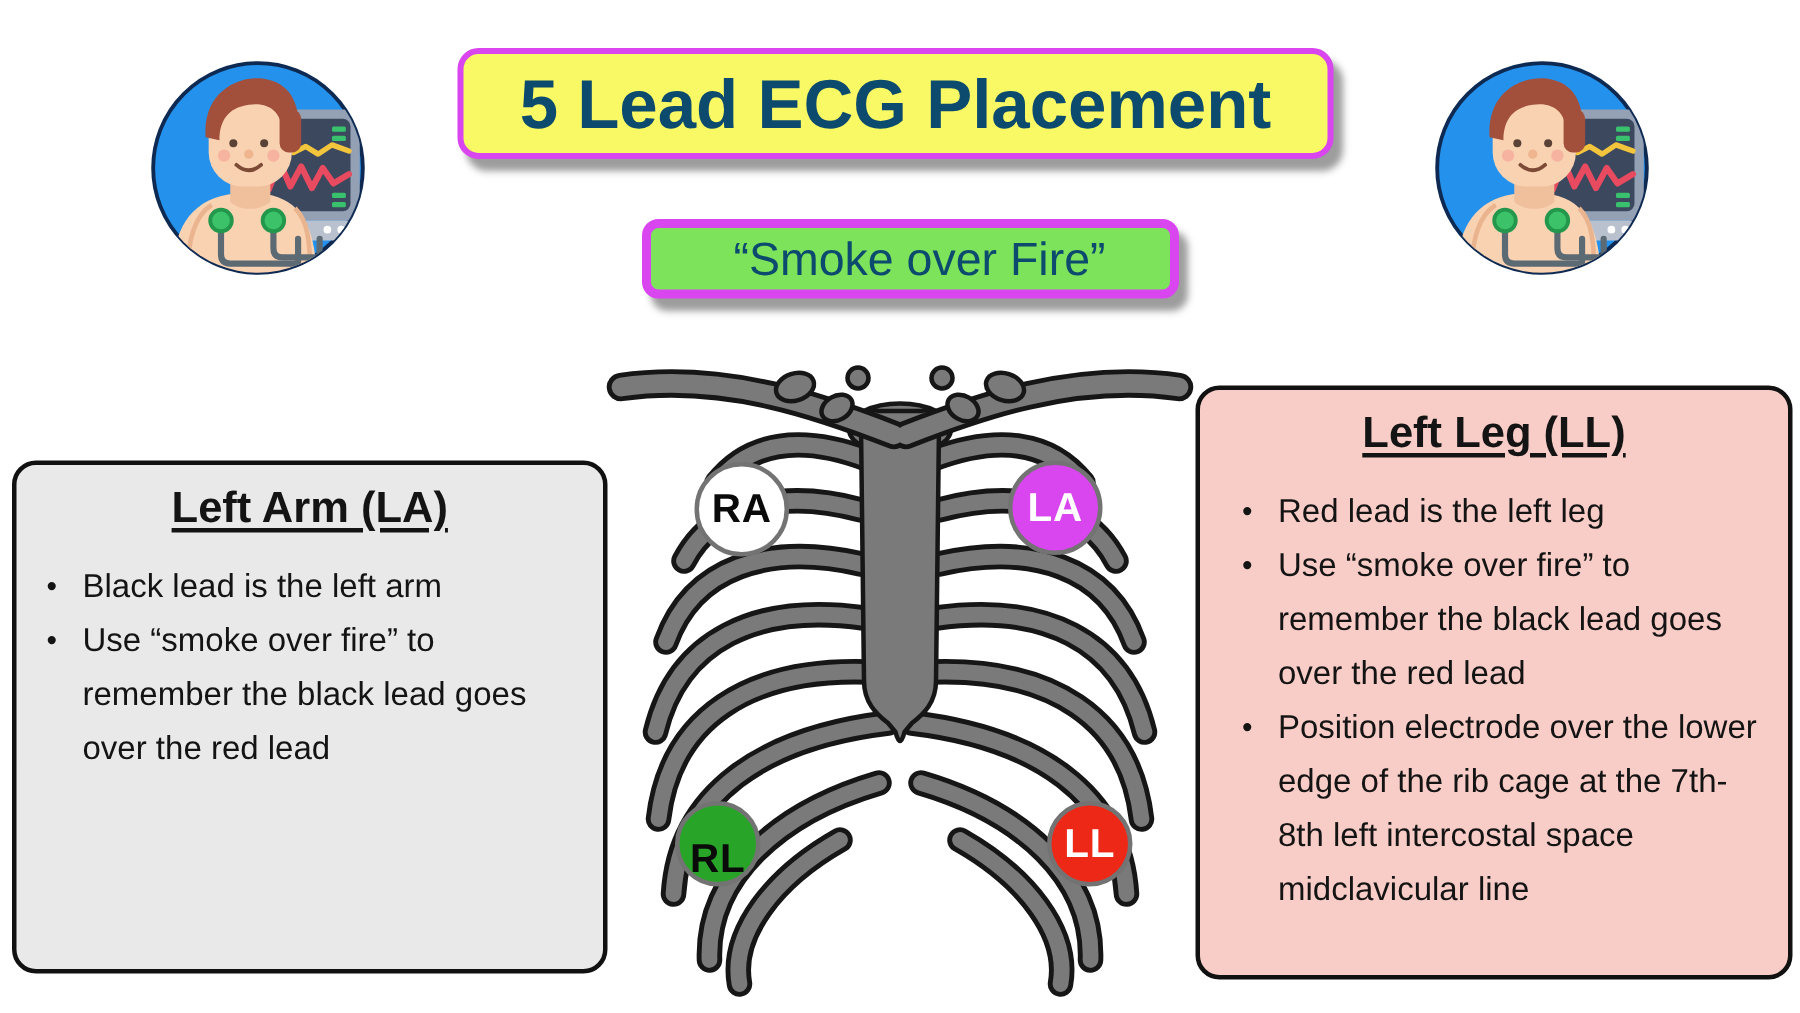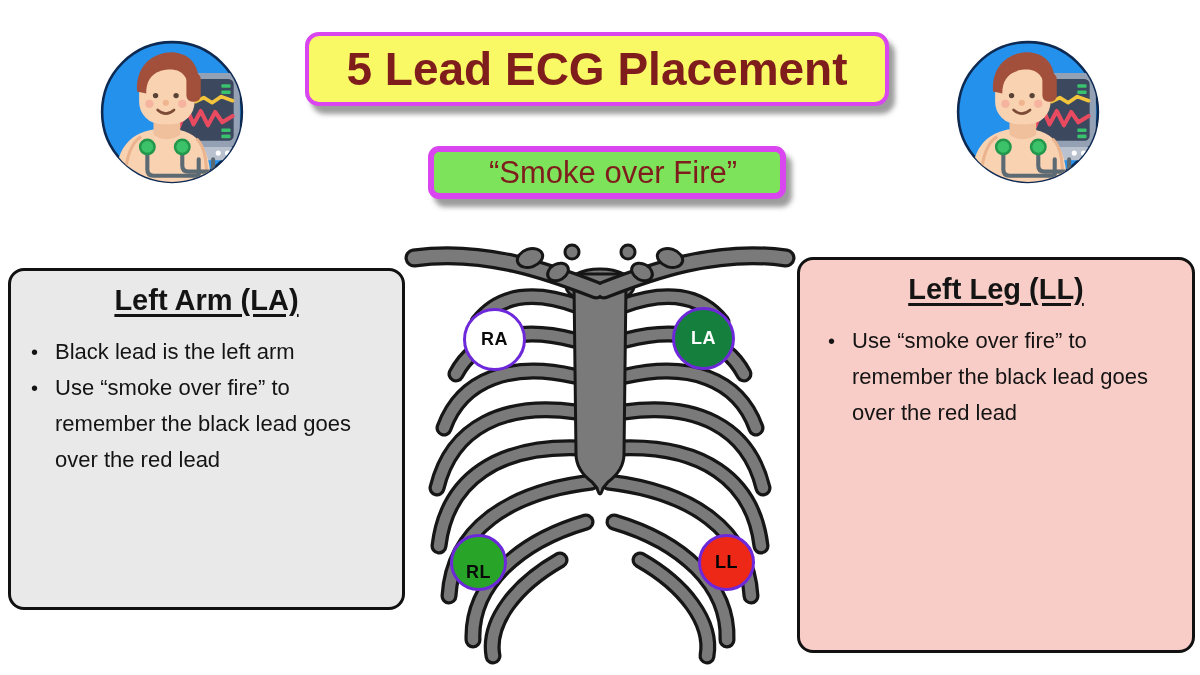--- a/index.html
+++ b/index.html
@@ -5,21 +5,21 @@
   html,body { margin:0; padding:0; background:#ffffff; }
   .stage {
     position:relative; width:1200px; height:675px; background:#ffffff;
     font-family:"Liberation Sans", sans-serif; overflow:hidden;
   }
   
   .banner {
     position:absolute; display:flex; align-items:center; justify-content:center;
     border:6px solid #d946ef; box-sizing:border-box;
     box-shadow:6px 8px 5px rgba(60,60,60,0.5);
-    color:#7f1d1d;
+    color:#0c4a6e;
   }
   .title-banner {
     left:305px; top:32px; width:584px; height:74px;
     border-radius:14px; border-width:4px;
     font-size:46px; font-weight:bold; letter-spacing:0;
   }
   .subtitle-banner {
     left:428px; top:146px; width:358px; height:53px;
     border-radius:11px; font-size:31px; font-weight:500;
   }
@@ -51,23 +51,23 @@
   .ribcage { position:absolute; left:400px; top:228px; width:400px; height:450px; }
   .ribs-out use  { stroke:#161616; stroke-width:17;   fill:none; stroke-linecap:round; }
   .ribs-in  use  { stroke:var(--rib-color,#7a7a7a); stroke-width:10.5; fill:none; stroke-linecap:round; }
   .clav-out use  { stroke:#161616; stroke-width:19;   fill:none; stroke-linecap:round; }
   .clav-in  use  { stroke:var(--rib-color,#7a7a7a); stroke-width:12.5; fill:none; stroke-linecap:round; }
   .sternum, .manubrium, .knob {
     fill:var(--rib-color,#7a7a7a); stroke:#161616; stroke-width:3; stroke-linejoin:round;
   }
   
   .electrode {
-    position:absolute; border-radius:50%; border:3px solid #6d28d9; box-sizing:border-box;
+    position:absolute; border-radius:50%; border:3px solid #737373; box-sizing:border-box;
     display:flex; align-items:center; justify-content:center;
-    font-size:18px; font-weight:bold; letter-spacing:0.5px;
+    font-size:27px; font-weight:bold; letter-spacing:0.5px;
   }
   .el-ra { left:463px; top:308px; width:63px; height:63px; }
   .el-la { left:672px; top:307px; width:63px; height:63px; }
   .el-rl { left:450px; top:534px; width:57px; height:57px; }
   .el-ll { left:698px; top:534px; width:57px; height:57px; }
 </style>
 </head>
 <body>
 
 <div class="stage">
@@ -162,32 +162,34 @@
         <circle cx="50" cy="64" r="4" fill="#f5ab9b" opacity="0.8"></circle>
           <circle cx="82" cy="64" r="4" fill="#f5ab9b" opacity="0.8"></circle>
         <path d="M48 110 V128 Q48 134 54 134 H98 V118" fill="none" stroke="#5c6a74" stroke-width="4" stroke-linecap="round"></path>
         <path d="M82 110 V124 Q82 130 88 130 H112 V118" fill="none" stroke="#5c6a74" stroke-width="4" stroke-linecap="round"></path>
         <circle cx="48" cy="106" r="7" fill="#3cc268" stroke="#23984c" stroke-width="2.5"></circle>
         <circle cx="82" cy="106" r="7" fill="#3cc268" stroke="#23984c" stroke-width="2.5"></circle>
       </g>
     </svg>
   </div>
 
-  <div class="info-box left-box" style="background: rgb(233, 233, 233);">
+  <div class="info-box left-box" style="background: rgb(233, 233, 233); margin-top: 39px;">
     <div class="box-title">Left Arm (LA)</div>
     <ul>
       <li>Black lead is the left arm</li>
       <li>Use “smoke over fire” to remember the black lead goes over the red lead</li>
     </ul>
   </div>
 
   <div class="info-box right-box" style="background: rgb(249, 205, 199);">
     <div class="box-title">Left Leg (LL)</div>
     <ul>
+      <li>Red lead is the left leg</li>
       <li>Use “smoke over fire” to remember the black lead goes over the red lead</li>
+      <li>Position electrode over the lower edge of the rib cage at the 7th-8th left intercostal space midclavicular line</li>
     </ul>
   </div>
 
   <svg class="ribcage" viewBox="0 0 400 450" style="--rib-color: #7a7a7a;">
     <defs>
       <path id="rc-clav" d="M196 62 C150 44 84 20 14 30"></path>
       <path id="rc-r1" d="M178 78 C135 62 100 66 78 94"></path>
       <path id="rc-r2" d="M174 112 C122 98 76 108 56 146"></path>
       <path id="rc-r3" d="M174 148 C112 134 62 150 44 200"></path>
       <path id="rc-r4" d="M176 184 C105 174 52 198 37 260"></path>
@@ -261,23 +263,23 @@
       <circle class="knob" cx="172" cy="24" r="7"></circle>
       <ellipse class="knob" cx="270" cy="30" rx="13" ry="9" transform="rotate(18 270 30)"></ellipse>
       <ellipse class="knob" cx="242" cy="44" rx="11" ry="8" transform="rotate(30 242 44)"></ellipse>
       <circle class="knob" cx="228" cy="24" r="7"></circle>
     </g>
   </svg>
 
   <div class="electrode el-ra" style="background: rgb(255, 255, 255);">
     <span style="color: rgb(10, 10, 10);">RA</span>
   </div>
-  <div class="electrode el-la" style="background: #15803d;">
+  <div class="electrode el-la" style="background: #d946ef;">
     <span style="color: rgb(255, 255, 255);">LA</span>
   </div>
   <div class="electrode el-rl" style="background: rgb(40, 165, 40);">
     <span style="color: rgb(10, 10, 10); margin-top: 20px;">RL</span>
   </div>
   <div class="electrode el-ll" style="background: rgb(238, 40, 23);">
-    <span style="color: #000000;">LL</span>
+    <span style="color: #ffffff;">LL</span>
   </div>
 
 </div>
 
 </body></html>

